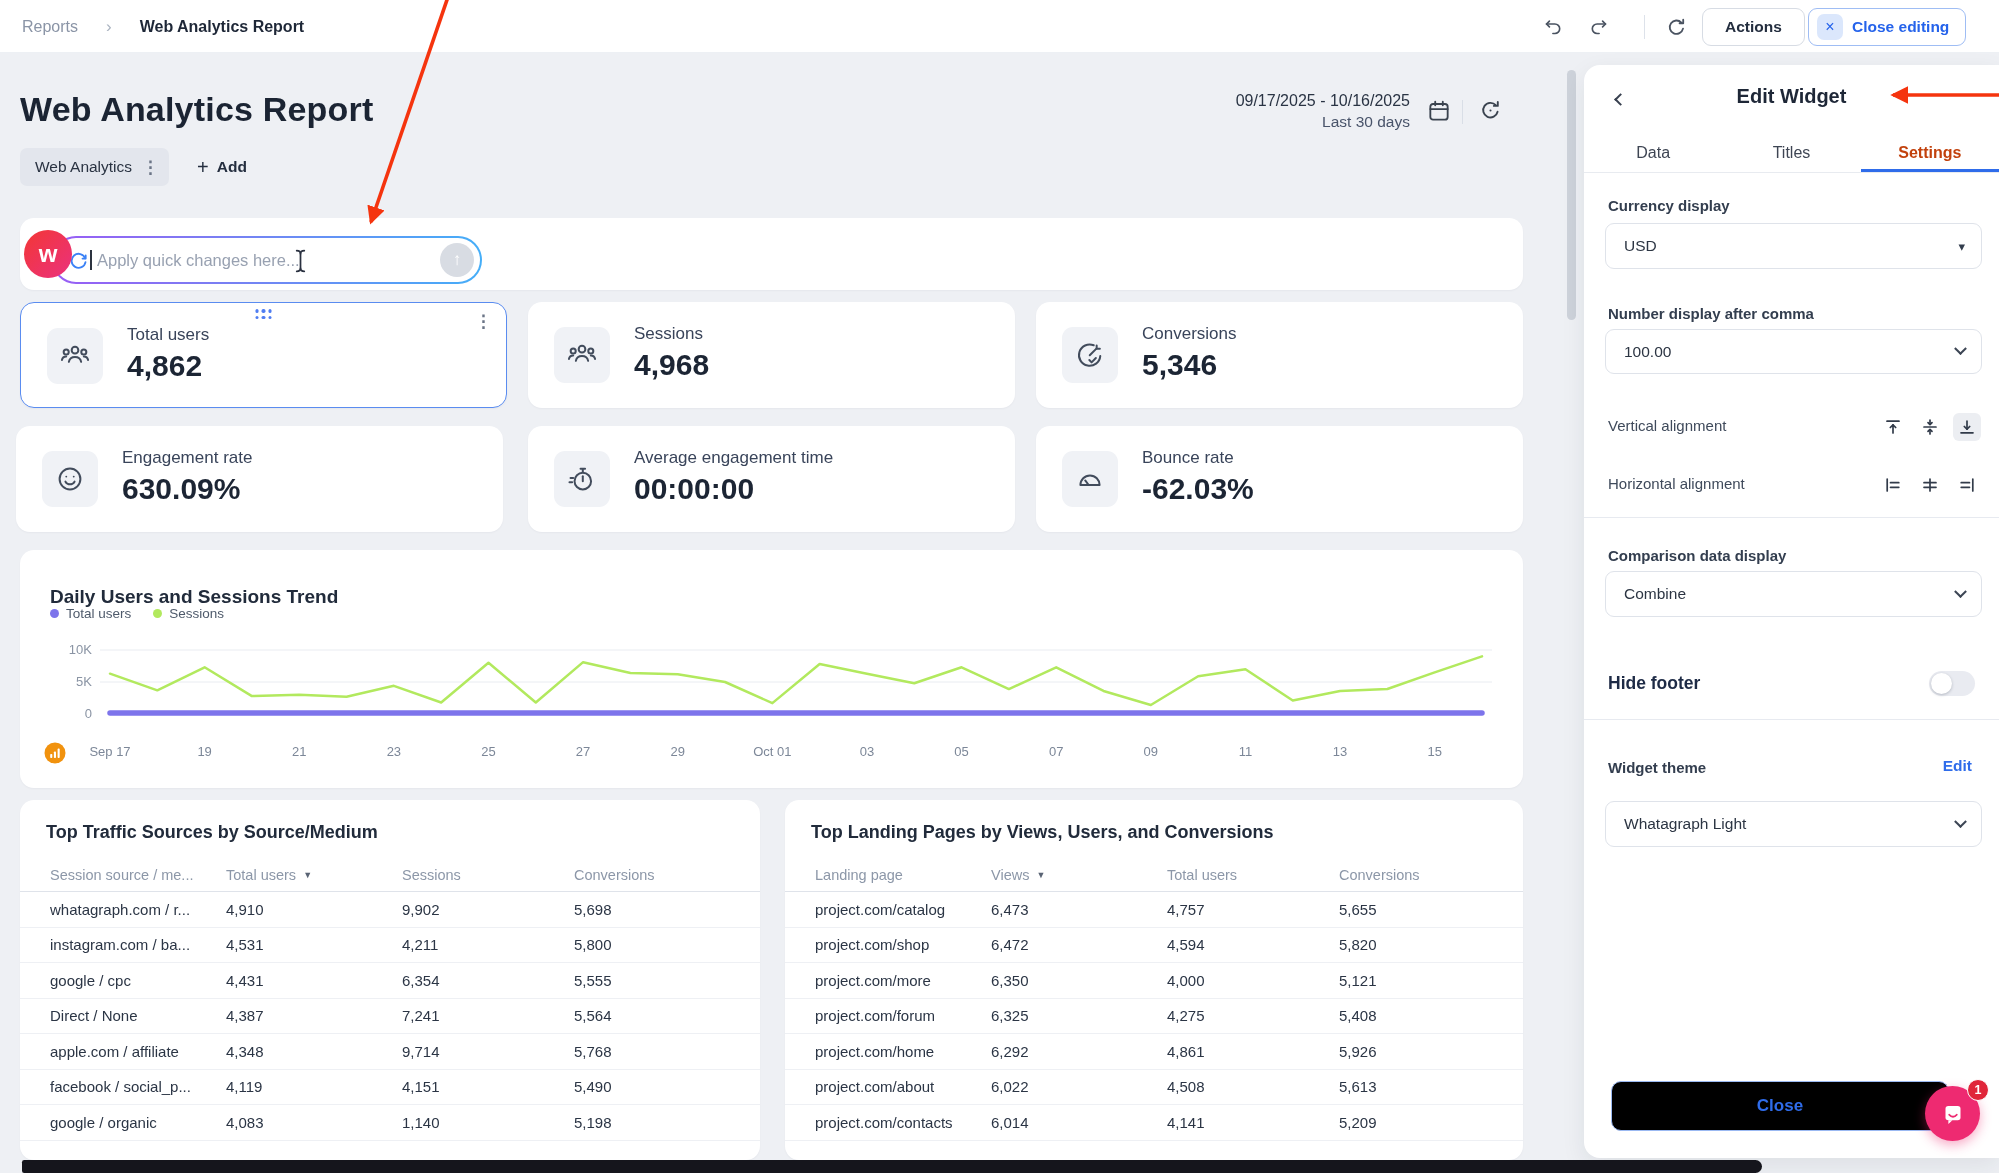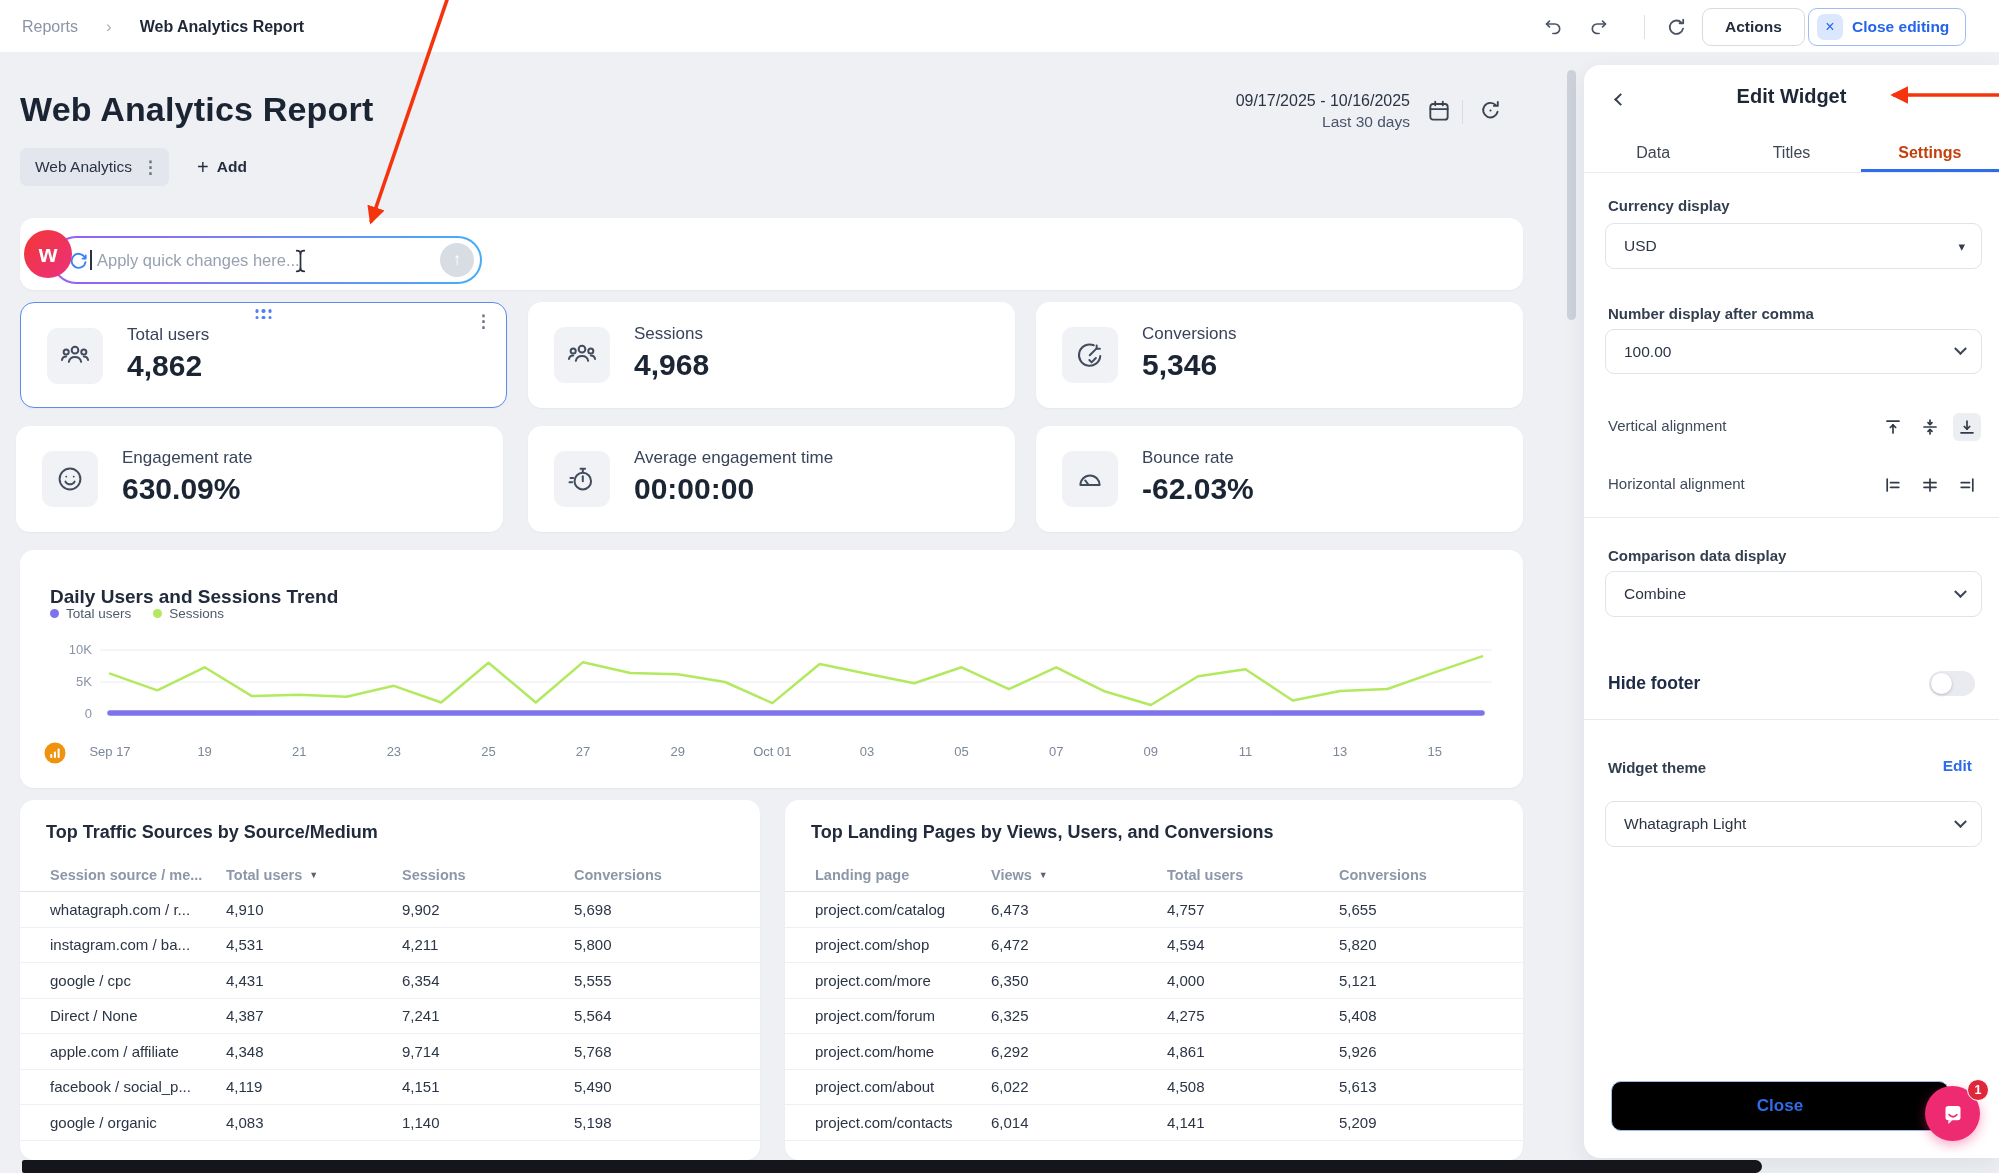--- a/index.html
+++ b/index.html
@@ -82,21 +82,21 @@
   .ylab { position:absolute; left:24px; width:48px; text-align:right; font-size:13px; color:#8a94a4; }
   #chart-svg { position:absolute; left:80px; top:86px; }
   .xlab { position:absolute; top:174px; transform:translateX(-50%); font-size:13px; color:#7c8798; white-space:nowrap;margin-top:20px; }
   .ga-badge { position:absolute; left:24px; top:192px; width:22px; height:22px; cursor:pointer; }
 
   
   .tbl-card { position:absolute; top:800px; height:360px; overflow:hidden; }
   .tbl-title { position:absolute; left:26px; top:22px; font-size:18px; font-weight:700; color:#212b3b; }
   .thead, .trow { display:grid; grid-template-columns:176px 176px 172px 1fr; align-items:center; padding:0 24px 0 30px; }
   .thead { position:absolute; left:0; right:0; top:58px; height:34px; border-bottom:1px solid #dfe3ea;
-    font-size:14.5px; color:#8c97a8; font-weight:700; }
+    font-size:14.5px; color:#8c97a8; font-weight:400; }
   .th-sort { display:flex; align-items:center; gap:7px; }
   .sort-tri { font-size:9px; color:#5a6474; }
   .tbody { position:absolute; left:0; right:0; top:92px; }
   .trow { height:35.5px; border-bottom:1px solid #eef0f4; font-size:15px; color:#2b3545; }
 
   
   .scrollpill { position:absolute; left:1567px; top:70px; width:9px; height:250px; border-radius:5px; background:#cdd2da; }
 
   
   .panel { position:absolute; left:1584px; top:65px; width:415px; height:1093px; background:#fff;

